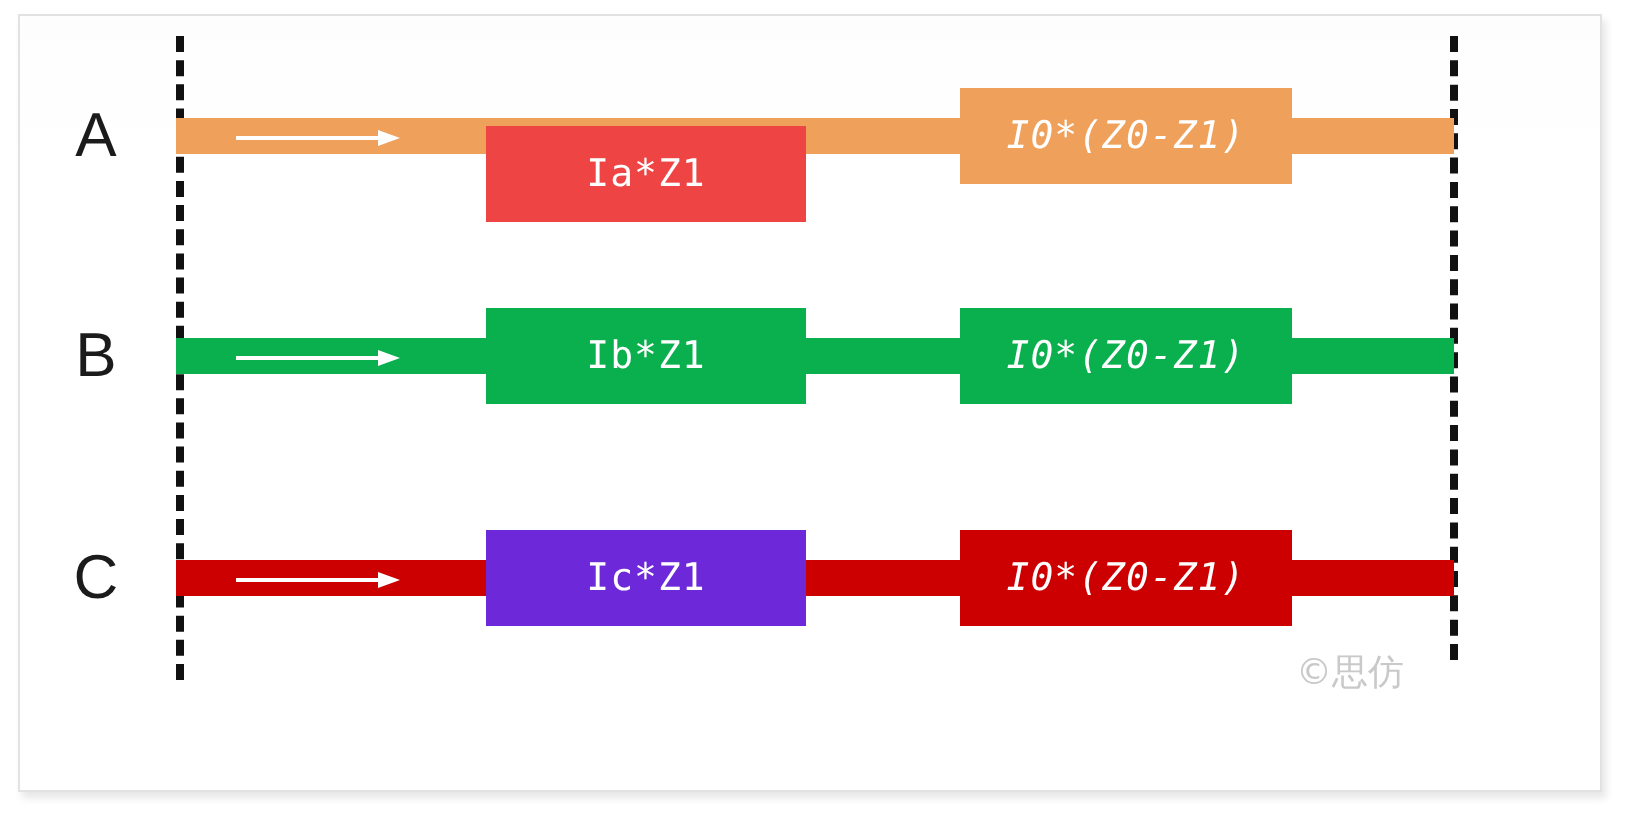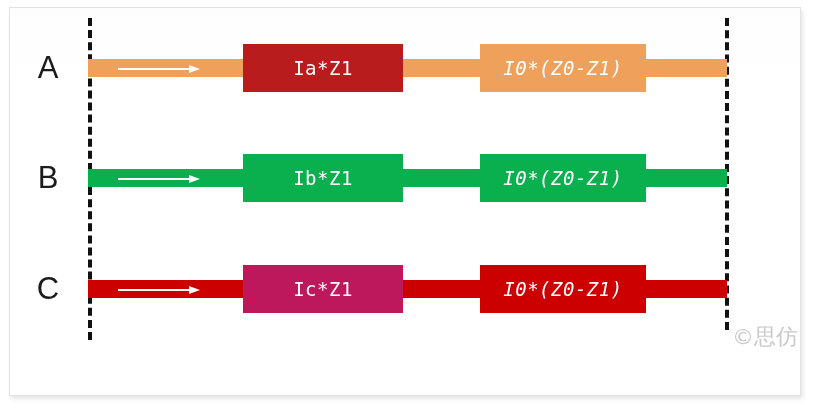--- a/index.html
+++ b/index.html
@@ -135,24 +135,24 @@
   .a .bar, .a .block { background: #EFA05B; }
   .b .bar, .b .block { background: #09B04D; }
   .c .bar, .c .block { background: #CC0000; }
 
   
   .watermark {
     position: absolute;
     left: 648px;
     top: 322px;
     width: 150px;
-    text-align: right;
+    text-align: left;
     color: #c9c9c9;
     font-family: "DejaVu Sans", sans-serif;
-    font-size: 22px;
+    font-size: 18px;
     line-height: 29px;
     user-select: none;
   }
   .watermark div { white-space: nowrap; }
 </style>
 </head>
 <body>
 
 <div id="stage">
 
@@ -163,21 +163,21 @@
   <div class="busline left" style="border-left-color: rgb(17, 17, 17);"></div>
   <div class="busline right" style="border-left-color: rgb(17, 17, 17);"></div>
 
   <div class="row a">
     <div class="phase-label">A</div>
     <div class="bar" style="background: rgb(239, 160, 91);"></div>
     <div class="arrow">
       <div class="shaft"></div>
       <div class="head"></div>
     </div>
-    <div class="block block-1" style="background: #b91c1c;">
+    <div class="block block-1" style="background: #ef4444; margin-top: 19px;">
       <span class="block-text">Ia*Z1</span>
     </div>
     <div class="block block-2" style="background: rgb(239, 160, 91);">
       <span class="block-text">I0*(Z0-Z1)</span>
     </div>
   </div>
 
   <div class="row b">
     <div class="phase-label">B</div>
     <div class="bar" style="background: rgb(9, 176, 77);"></div>
@@ -193,21 +193,21 @@
     </div>
   </div>
 
   <div class="row c">
     <div class="phase-label">C</div>
     <div class="bar" style="background: rgb(204, 0, 0);"></div>
     <div class="arrow">
       <div class="shaft"></div>
       <div class="head"></div>
     </div>
-    <div class="block block-1" style="background: #be185d;">
+    <div class="block block-1" style="background: #6d28d9;">
       <span class="block-text">Ic*Z1</span>
     </div>
     <div class="block block-2" style="background: rgb(204, 0, 0);">
       <span class="block-text">I0*(Z0-Z1)</span>
     </div>
   </div>
 
   <div class="watermark" style="color: rgb(201, 201, 201);">
     <div>©思仿</div>
   </div>

